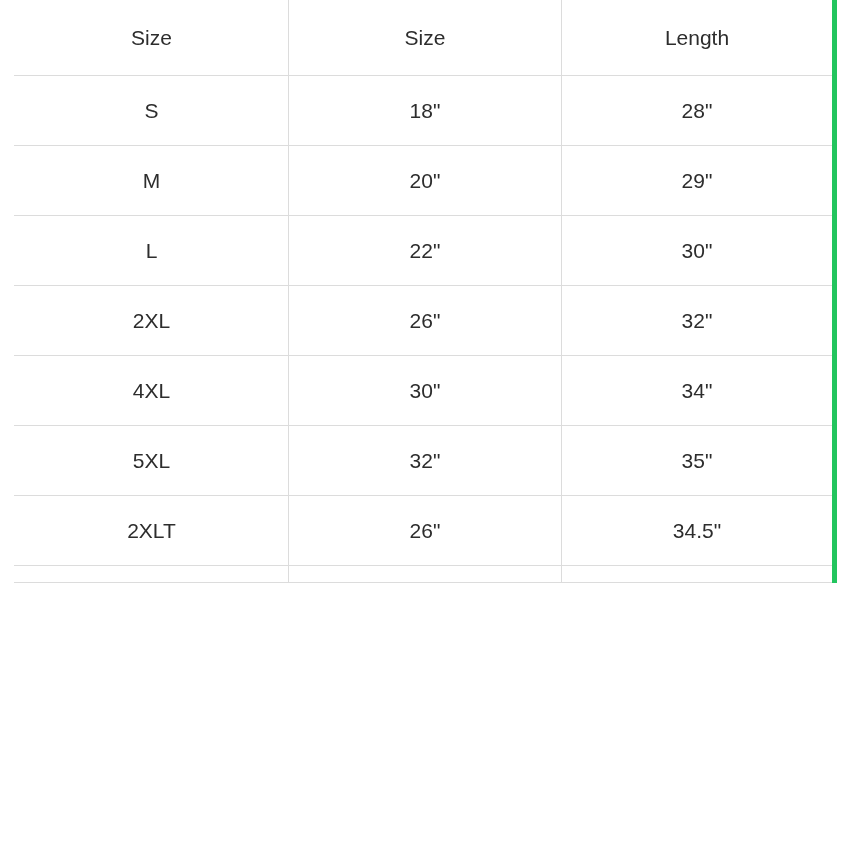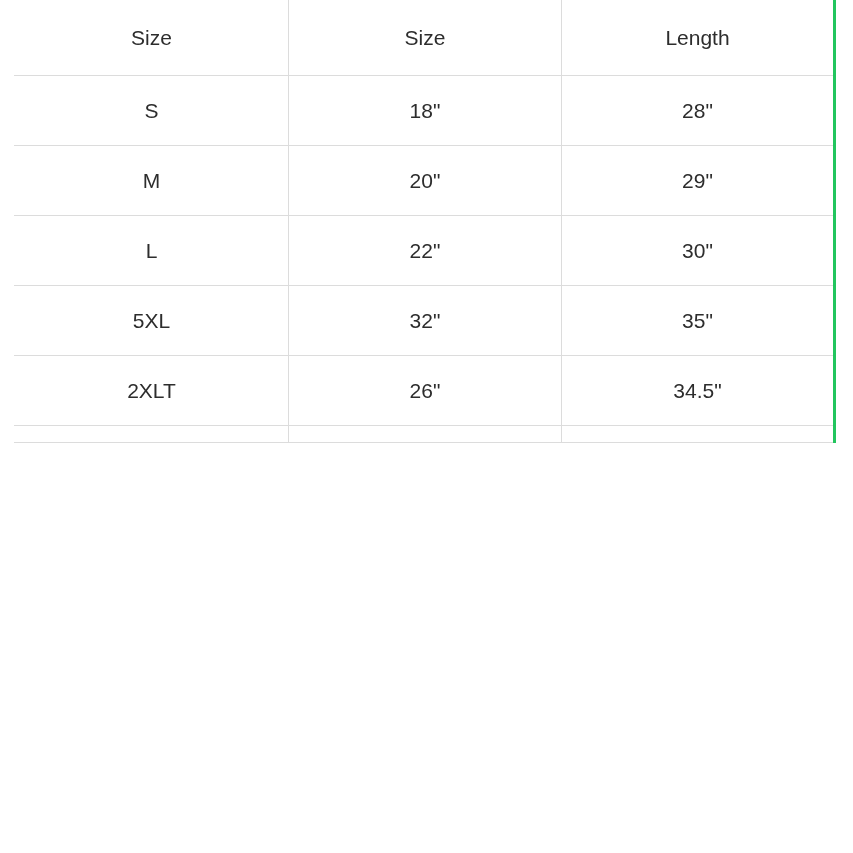--- a/index.html
+++ b/index.html
@@ -53,21 +53,21 @@
   
   .size-table thead th {
     border-top: 1px solid #ffffff;
   }
   .size-table th:first-child,
   .size-table td:first-child {
     border-left: 1px solid #ffffff;
   }
   .size-table th:last-child,
   .size-table td:last-child {
-    border-right: 3px solid #22c55e;
+    border-right: 5px solid #22c55e;
   }
   .partial-row td {
     height: 16px;
     line-height: 16px;
     border-bottom: none;
   }
 </style>
 </head>
 <body>
 
@@ -95,20 +95,30 @@
         <td>M</td>
         <td>20"</td>
         <td>29"</td>
       </tr>
       <tr>
         <td>L</td>
         <td>22"</td>
         <td>30"</td>
       </tr>
       <tr>
+        <td>2XL</td>
+        <td>26"</td>
+        <td>32"</td>
+      </tr>
+      <tr>
+        <td>4XL</td>
+        <td>30"</td>
+        <td>34"</td>
+      </tr>
+      <tr>
         <td>5XL</td>
         <td>32"</td>
         <td>35"</td>
       </tr>
       <tr>
         <td>2XLT</td>
         <td>26"</td>
         <td>34.5"</td>
       </tr>
       <tr class="partial-row">

